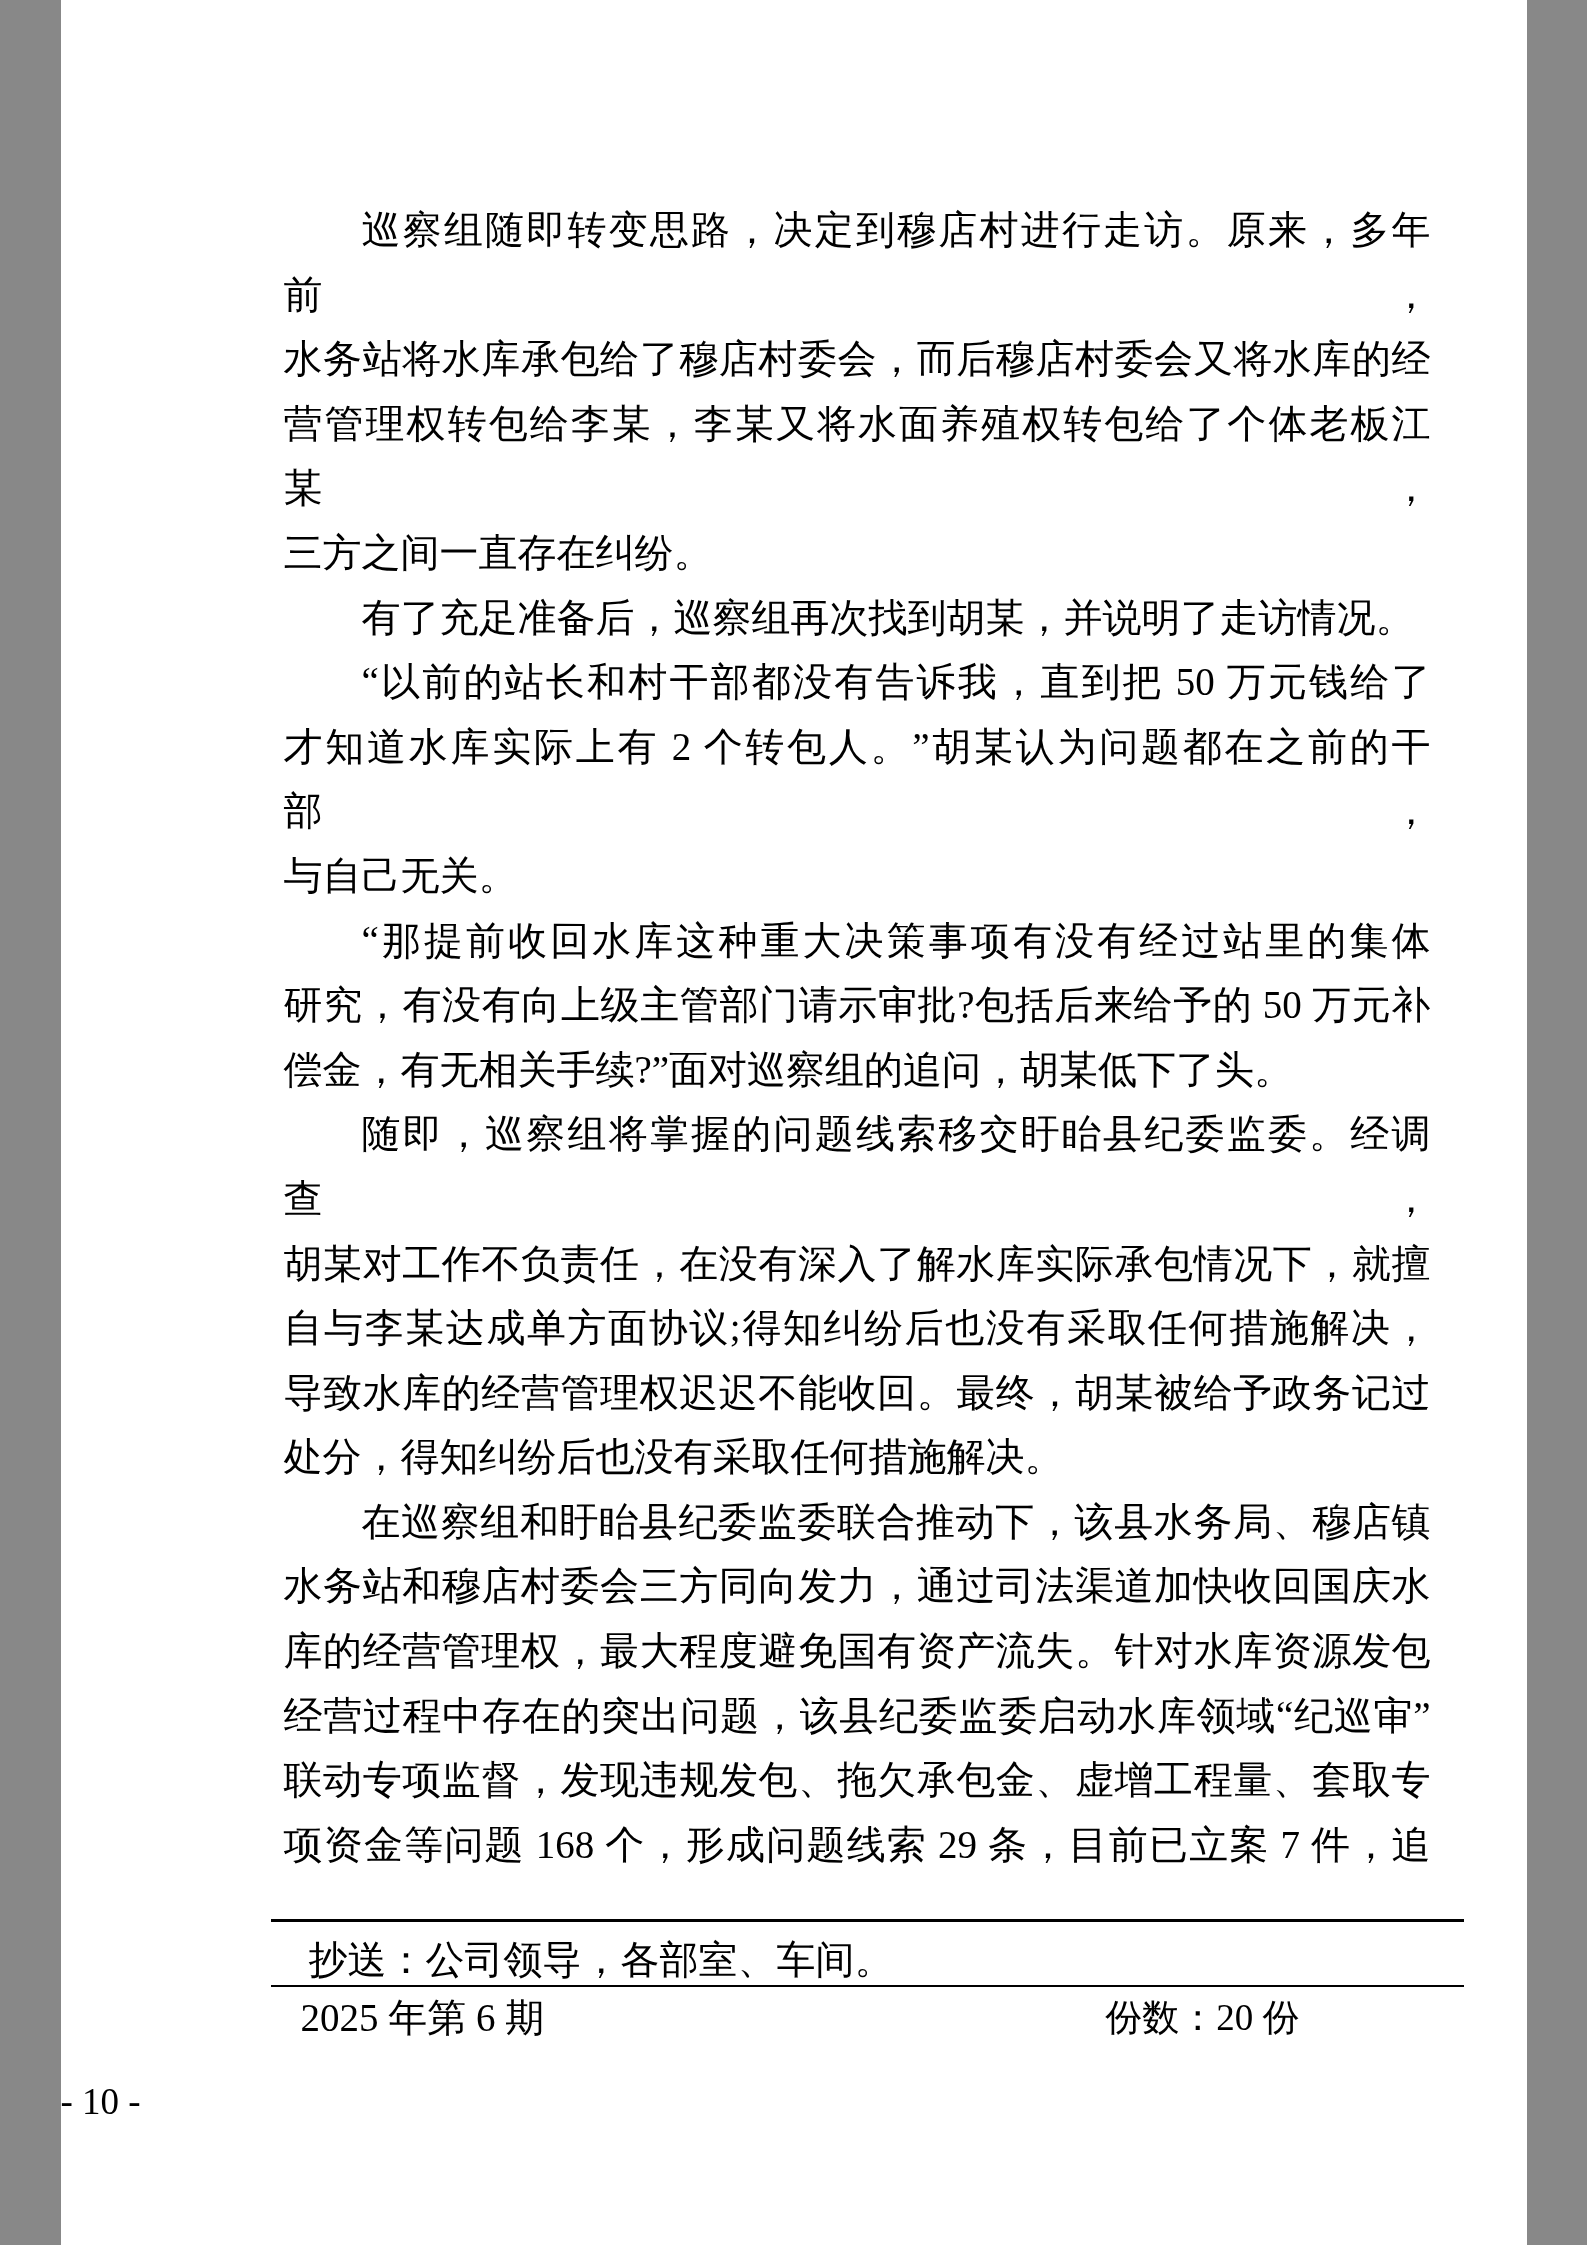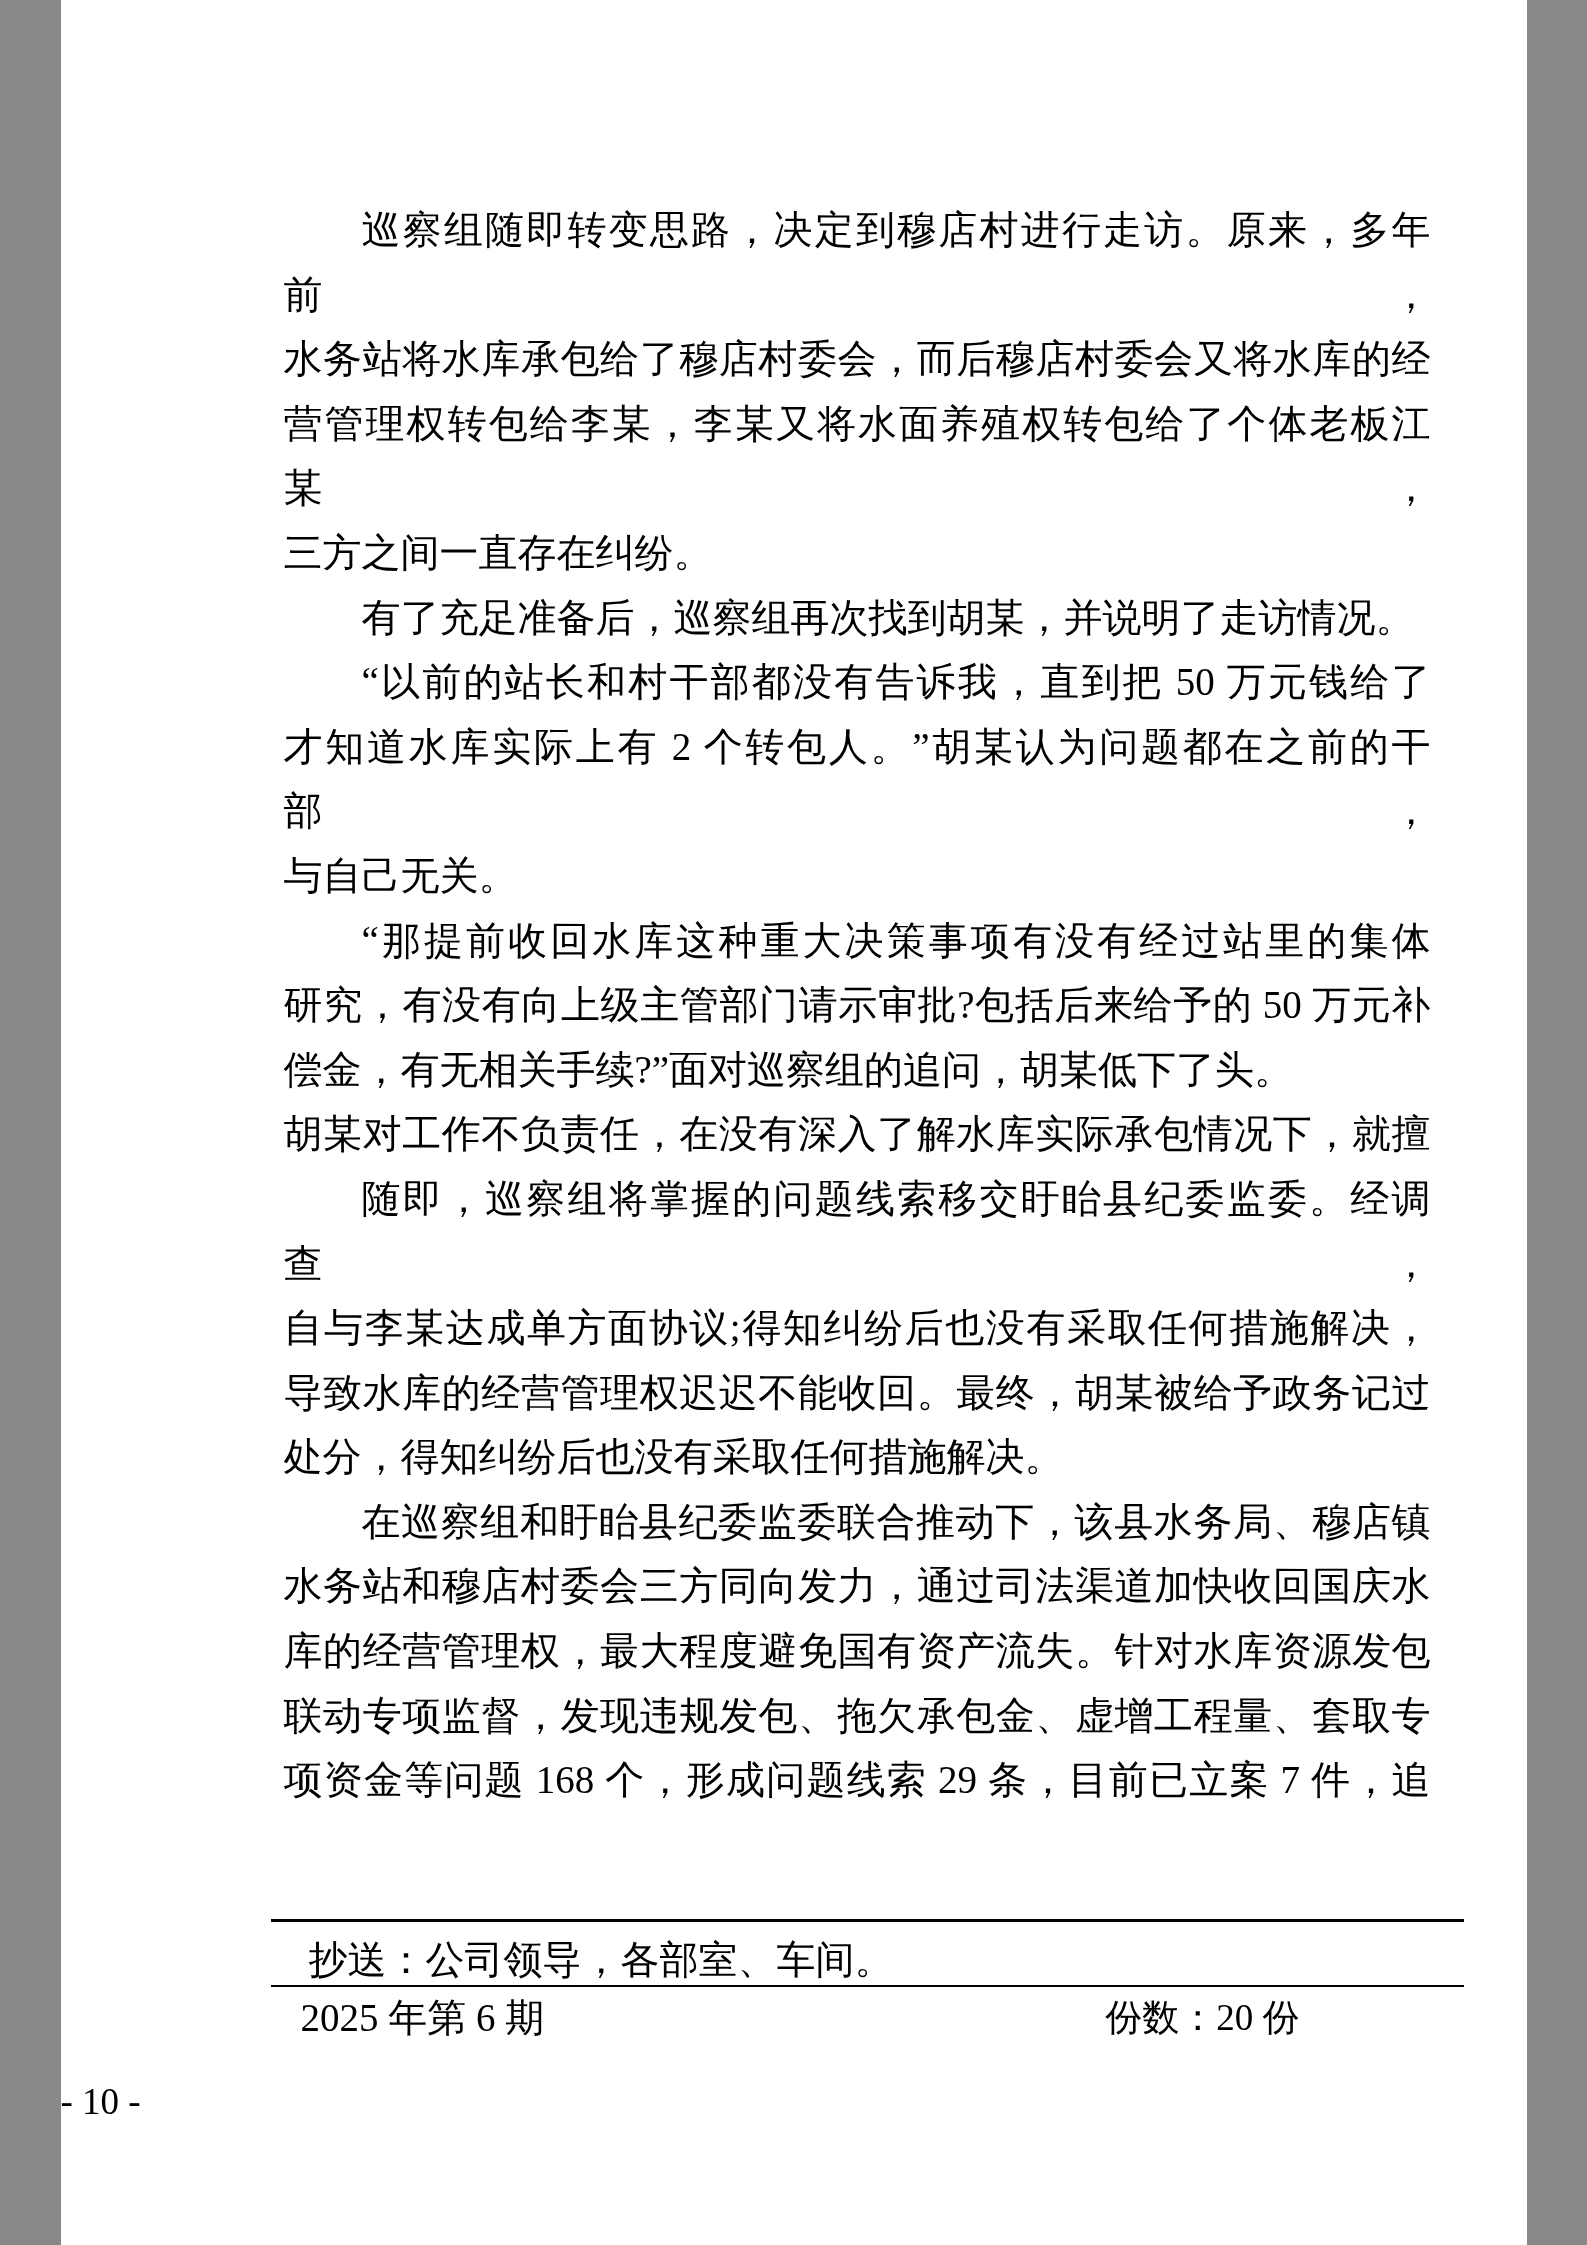--- a/index.html
+++ b/index.html
@@ -101,31 +101,32 @@
       <div class="line plast">与自己无关。</div>
     </div>
 
     <div class="para">
       <div class="line pfirst">“那提前收回水库这种重大决策事项有没有经过站里的集体</div>
       <div class="line">研究，有没有向上级主管部门请示审批?包括后来给予的 50 万元补</div>
       <div class="line plast">偿金，有无相关手续?”面对巡察组的追问，胡某低下了头。</div>
     </div>
 
     <div class="para">
+      <div class="line pfirst">随即，巡察组将掌握的问题线索移交盱眙县纪委监委。经调查，</div>
       <div class="line">胡某对工作不负责任，在没有深入了解水库实际承包情况下，就擅</div>
-      <div class="line pfirst">随即，巡察组将掌握的问题线索移交盱眙县纪委监委。经调查，</div>
       <div class="line">自与李某达成单方面协议;得知纠纷后也没有采取任何措施解决，</div>
       <div class="line">导致水库的经营管理权迟迟不能收回。最终，胡某被给予政务记过</div>
       <div class="line plast">处分，得知纠纷后也没有采取任何措施解决。</div>
     </div>
 
     <div class="para">
       <div class="line pfirst">在巡察组和盱眙县纪委监委联合推动下，该县水务局、穆店镇</div>
       <div class="line">水务站和穆店村委会三方同向发力，通过司法渠道加快收回国庆水</div>
       <div class="line">库的经营管理权，最大程度避免国有资产流失。针对水库资源发包</div>
+      <div class="line">经营过程中存在的突出问题，该县纪委监委启动水库领域“纪巡审”</div>
       <div class="line">联动专项监督，发现违规发包、拖欠承包金、虚增工程量、套取专</div>
       <div class="line">项资金等问题 168 个，形成问题线索 29 条，目前已立案 7 件，追</div>
     </div>
 
   </div>
 
   <div class="rule rule-top"></div>
 
   <div class="cc-line">抄送：公司领导，各部室、车间。</div>
 

